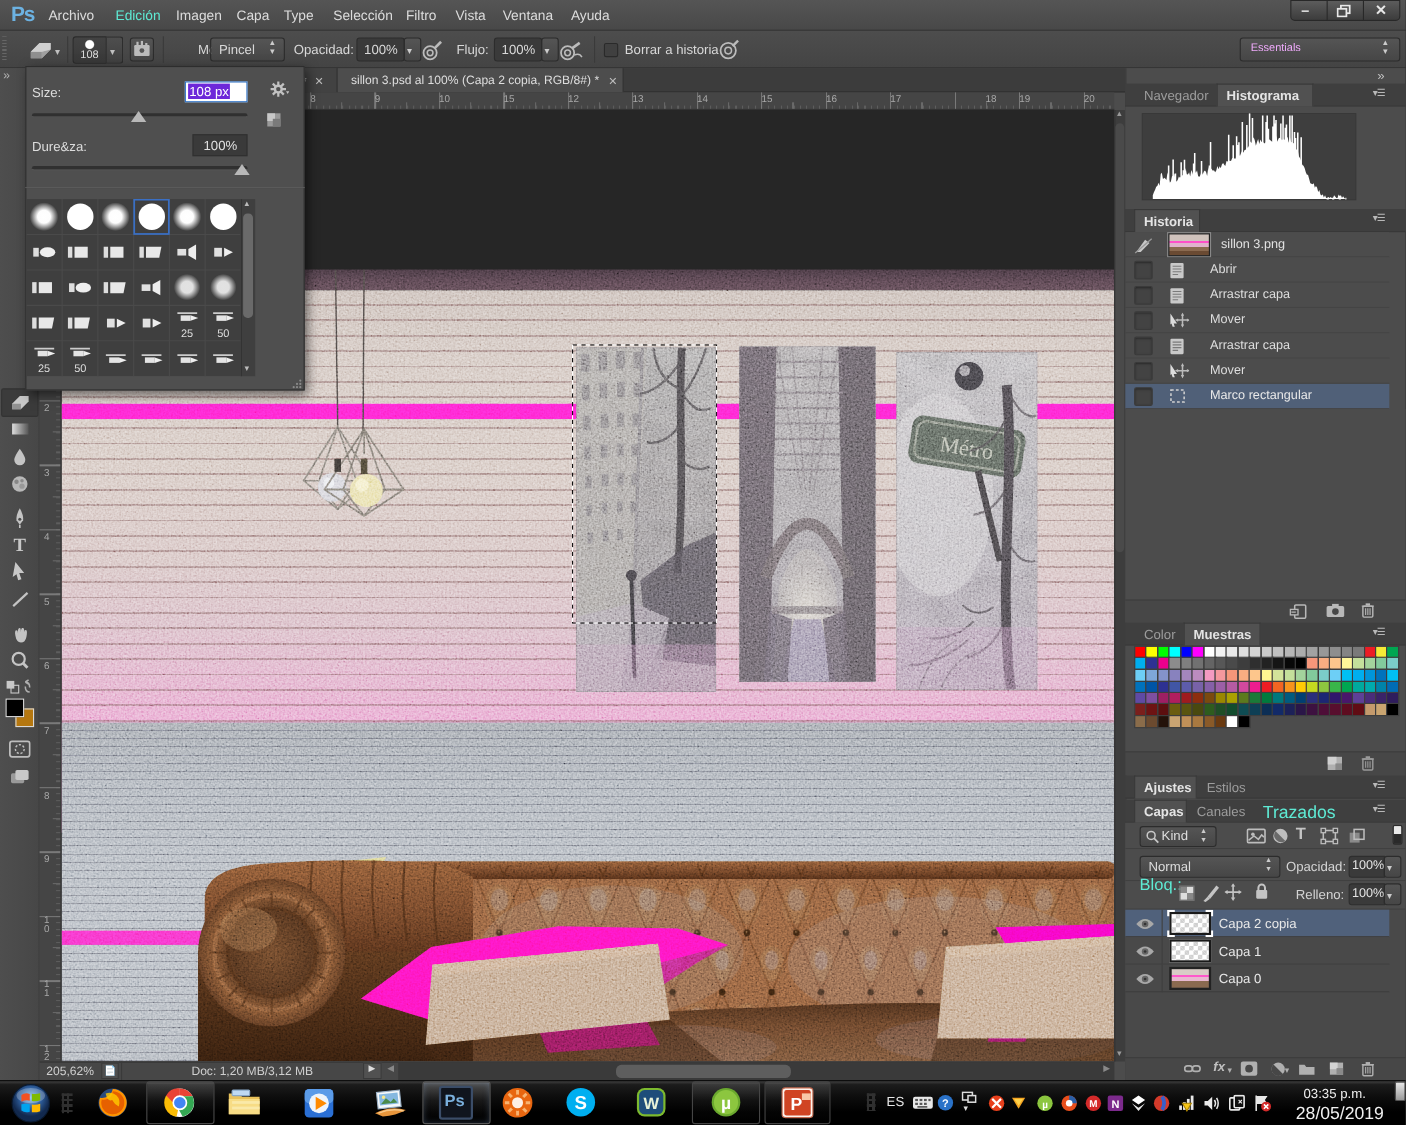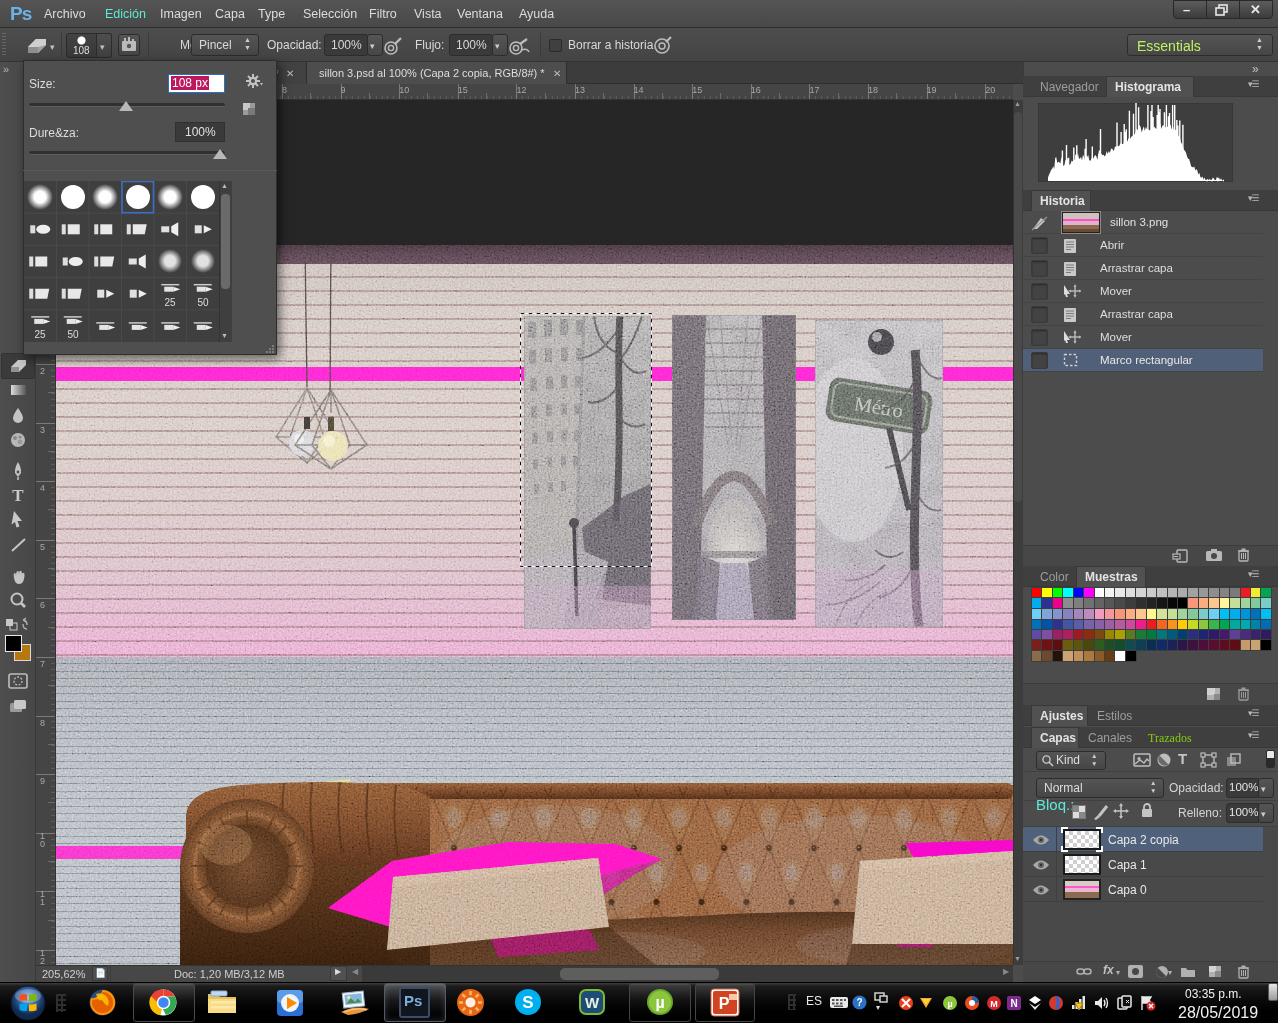--- a/index.html
+++ b/index.html
@@ -83,21 +83,21 @@
     </svg>
 <div style="left:540px;top:33px;width:1px;height:24px;background:#3a3a3a;"></div>
 <div style="left:549px;top:39px;width:13px;height:13px;background:#404040;border:1px solid #2a2a2a;border-radius:2px;"></div>
 <div style="left:568px;top:38px;font-size:12px;color:#d8d8d8;white-space:nowrap;">Borrar a historia</div>
 <svg style="left:652px;top:36px" width="20" height="20" viewBox="0 0 20 20">
       <circle cx="10" cy="10" r="7" fill="none" stroke="#bbb" stroke-width="1.6"></circle>
       <circle cx="10" cy="10" r="3" fill="none" stroke="#bbb" stroke-width="1.4"></circle>
       <line x1="14" y1="6" x2="19" y2="1" stroke="#bbb" stroke-width="2.2"></line>
     </svg>
 <div class="pbtn" style="left:1127px;top:34px;width:146px;height:22px;"></div>
-<div style="left:1137px;top:38px;font-size:14px;color:#bef264;white-space:nowrap;">Essentials</div>
+<div style="left:1137px;top:38px;font-size:10px;color:#f0abfc;white-space:nowrap;">Essentials</div>
 <div style="left:1256px;top:36px;font-size:7px;color:#ccc;white-space:nowrap;">▲</div>
 <div style="left:1256px;top:44px;font-size:7px;color:#ccc;white-space:nowrap;">▼</div>
 <div style="left:0px;top:62px;width:36px;height:920px;background:linear-gradient(90deg,#4e4e4e,#474747);border-right:1px solid #3a3a3a;"></div>
 <div style="left:3px;top:63px;font-size:11px;color:#b5b5b5;white-space:nowrap;">»</div>
 <div style="left:1px;top:353px;width:34px;height:26px;background:#3b3b3b;border:1px solid #333;border-radius:2px;"></div>
 <svg style="left:8px;top:356px" width="20" height="20" viewBox="0 0 20 20">
       <polygon points="3,11 10,4 18,4 18,9 11,16 3,16" fill="#c8c8c8"></polygon>
       <polygon points="3,11 11,11 11,16 3,16" fill="#909090"></polygon>
     </svg>
 <svg style="left:8px;top:380px" width="20" height="20" viewBox="0 0 20 20">
@@ -166,21 +166,21 @@
 <div style="left:282.0px;top:85px;font-size:9px;color:#a8a8a8;white-space:nowrap;">8</div>
 <div style="left:340.6px;top:85px;font-size:9px;color:#a8a8a8;white-space:nowrap;">9</div>
 <div style="left:399.2px;top:85px;font-size:9px;color:#a8a8a8;white-space:nowrap;">10</div>
 <div style="left:457.8px;top:85px;font-size:9px;color:#a8a8a8;white-space:nowrap;">15</div>
 <div style="left:516.4px;top:85px;font-size:9px;color:#a8a8a8;white-space:nowrap;">12</div>
 <div style="left:575.0px;top:85px;font-size:9px;color:#a8a8a8;white-space:nowrap;">13</div>
 <div style="left:633.6px;top:85px;font-size:9px;color:#a8a8a8;white-space:nowrap;">14</div>
 <div style="left:692.2px;top:85px;font-size:9px;color:#a8a8a8;white-space:nowrap;text-align:center;">15</div>
 <div style="left:750.8px;top:85px;font-size:9px;color:#a8a8a8;white-space:nowrap;">16</div>
 <div style="left:809.4px;top:85px;font-size:9px;color:#a8a8a8;white-space:nowrap;">17</div>
-<div style="left:868.0px;top:85px;font-size:9px;color:#a8a8a8;white-space:nowrap;">18</div>
+<div style="left:868.0px;top:85px;font-size:9px;color:#a8a8a8;white-space:nowrap;padding-left:28px;">18</div>
 <div style="left:926.6px;top:85px;font-size:9px;color:#a8a8a8;white-space:nowrap;">19</div>
 <div style="left:985.2px;top:85px;font-size:9px;color:#a8a8a8;white-space:nowrap;">20</div>
 <div style="left:36px;top:84px;width:20px;height:898px;background-color:#454545;border-right:1px solid #333;"></div>
 <div style="left:36px;top:100px;width:20px;height:865px;background-image:repeating-linear-gradient(180deg,#7a7a7a 0 1px,transparent 1px 58.6px),repeating-linear-gradient(180deg,transparent 0 28.3px,#6a6a6a 28.3px 29.3px,transparent 29.3px 58.6px),repeating-linear-gradient(180deg,transparent 0 4.86px,#5e5e5e 4.86px 5.86px);background-size:100% 100%,38% 100%,22% 100%;background-position:0 264px,100% 264px,100% 264.9px;background-repeat:repeat-y,repeat-y,repeat-y;background-color:#454545;border-right:1px solid #333;"></div>
 <div style="left:36px;top:84px;width:20px;height:16px;background:#454545;border-bottom:1px solid #333;border-right:1px solid #333;"></div>
 <div style="left:40px;top:366.0px;font-size:9px;color:#a8a8a8;white-space:nowrap;">2</div>
 <div style="left:40px;top:424.6px;font-size:9px;color:#a8a8a8;white-space:nowrap;">3</div>
 <div style="left:40px;top:483.2px;font-size:9px;color:#a8a8a8;white-space:nowrap;">4</div>
 <div style="left:40px;top:541.8px;font-size:9px;color:#a8a8a8;white-space:nowrap;">5</div>
 <div style="left:40px;top:600.4px;font-size:9px;color:#a8a8a8;white-space:nowrap;">6</div>
@@ -500,21 +500,21 @@
 <div style="left:330px;top:966px;width:17px;height:15px;background:#515151;border:1px solid #3a3a3a;"></div>
 <div style="left:335px;top:967px;font-size:8px;color:#ddd;white-space:nowrap;">▶</div>
 <div style="left:352px;top:967px;font-size:8px;color:#888;white-space:nowrap;">◀</div>
 <div style="left:362px;top:966px;width:651px;height:16px;background:#3a3a3a;"></div>
 <div style="left:560px;top:968px;width:159px;height:12px;background:#5e5e5e;border-radius:5px;"></div>
 <div style="left:1003px;top:967px;font-size:8px;color:#888;white-space:nowrap;">▶</div>
 <div style="left:23px;top:60px;width:254px;height:295px;z-index:50;">
       <div style="left:0;top:0;width:254px;height:295px;background:#4f4f4f;border:1px solid #2d2d2d;box-shadow:3px 4px 10px rgba(0,0,0,0.55);"></div>
       <div style="left:6px;top:17px;font-size:12px;color:#ddd;white-space:nowrap;">Size:</div>
       <div style="left:145px;top:14px;width:57px;height:19px;background:#fff;border:1px solid #2a6fc4;"></div>
-      <div style="left:148px;top:16px;font-size:12px;color:#000;white-space:nowrap;"><span style="background:#be185d;color:#fff;padding:0 1px;">108 px</span></div>
+      <div style="left:148px;top:16px;font-size:12px;color:#000;white-space:nowrap;"><span style="background:#6d28d9;color:#fff;padding:0 1px;">108 px</span></div>
       <svg style="left:222px;top:13px" width="18" height="16" viewBox="0 0 18 16">
         <g fill="#c2c2c2">
           <circle cx="8" cy="8" r="4.2"></circle>
           <g stroke="#c2c2c2" stroke-width="2">
             <line x1="8" y1="1" x2="8" y2="15"></line>
             <line x1="1" y1="8" x2="15" y2="8"></line>
             <line x1="3" y1="3" x2="13" y2="13"></line>
             <line x1="13" y1="3" x2="3" y2="13"></line>
           </g>
           <circle cx="8" cy="8" r="2" fill="#4f4f4f"></circle>
@@ -926,21 +926,21 @@
     </svg>
 <div style="left:1023px;top:705px;width:255px;height:21px;background:#3f3f3f;border-bottom:1px solid #383838;"></div>
     <div style="left:1031px;top:705px;width:57px;height:21px;background:#515151;border:1px solid #383838;border-bottom:none;"></div>
     <div style="left:1040px;top:709px;font-size:12px;color:#e4e4e4;white-space:nowrap;"><b>Ajustes</b></div>
     <div style="left:1097px;top:709px;font-size:12px;color:#9d9d9d;white-space:nowrap;">Estilos</div>
     <div style="left:1248px;top:708px;font-size:9px;color:#b8b8b8;white-space:nowrap;letter-spacing:-1px;">▾☰</div>
 <div style="left:1023px;top:727px;width:255px;height:21px;background:#3f3f3f;border-bottom:1px solid #383838;"></div>
     <div style="left:1031px;top:727px;width:48px;height:21px;background:#515151;border:1px solid #383838;border-bottom:none;"></div>
     <div style="left:1040px;top:731px;font-size:12px;color:#e4e4e4;white-space:nowrap;"><b>Capas</b></div>
     <div style="left:1088px;top:731px;font-size:12px;color:#9d9d9d;white-space:nowrap;">Canales</div>
-    <div style="left:1148px;top:731px;font-size:12px;color:#84cc16;white-space:nowrap;font-family:Liberation Serif, serif;">Trazados</div>
+    <div style="left:1148px;top:731px;font-size:16px;color:#5eead4;white-space:nowrap;">Trazados</div>
     <div style="left:1248px;top:730px;font-size:9px;color:#b8b8b8;white-space:nowrap;letter-spacing:-1px;">▾☰</div>
 <div style="left:1023px;top:748px;width:255px;height:234px;background:#494949;"></div>
 <div style="left:1023px;top:748px;width:255px;height:24px;background:#4c4c4c;border-bottom:1px solid #404040;"></div>
 <div class="pbtn" style="left:1036px;top:751px;width:70px;height:19px;"></div>
 <svg style="left:1041px;top:754px" width="13" height="13" viewBox="0 0 13 13">
       <circle cx="5.5" cy="5.5" r="3.6" fill="none" stroke="#c8c8c8" stroke-width="1.4"></circle>
       <line x1="8" y1="8" x2="12" y2="12" stroke="#c8c8c8" stroke-width="1.6"></line>
     </svg>
 <div style="left:1056px;top:753px;font-size:12px;color:#ddd;white-space:nowrap;">Kind</div>
 <div style="left:1091px;top:752px;font-size:6.5px;color:#ccc;white-space:nowrap;">▲</div>

